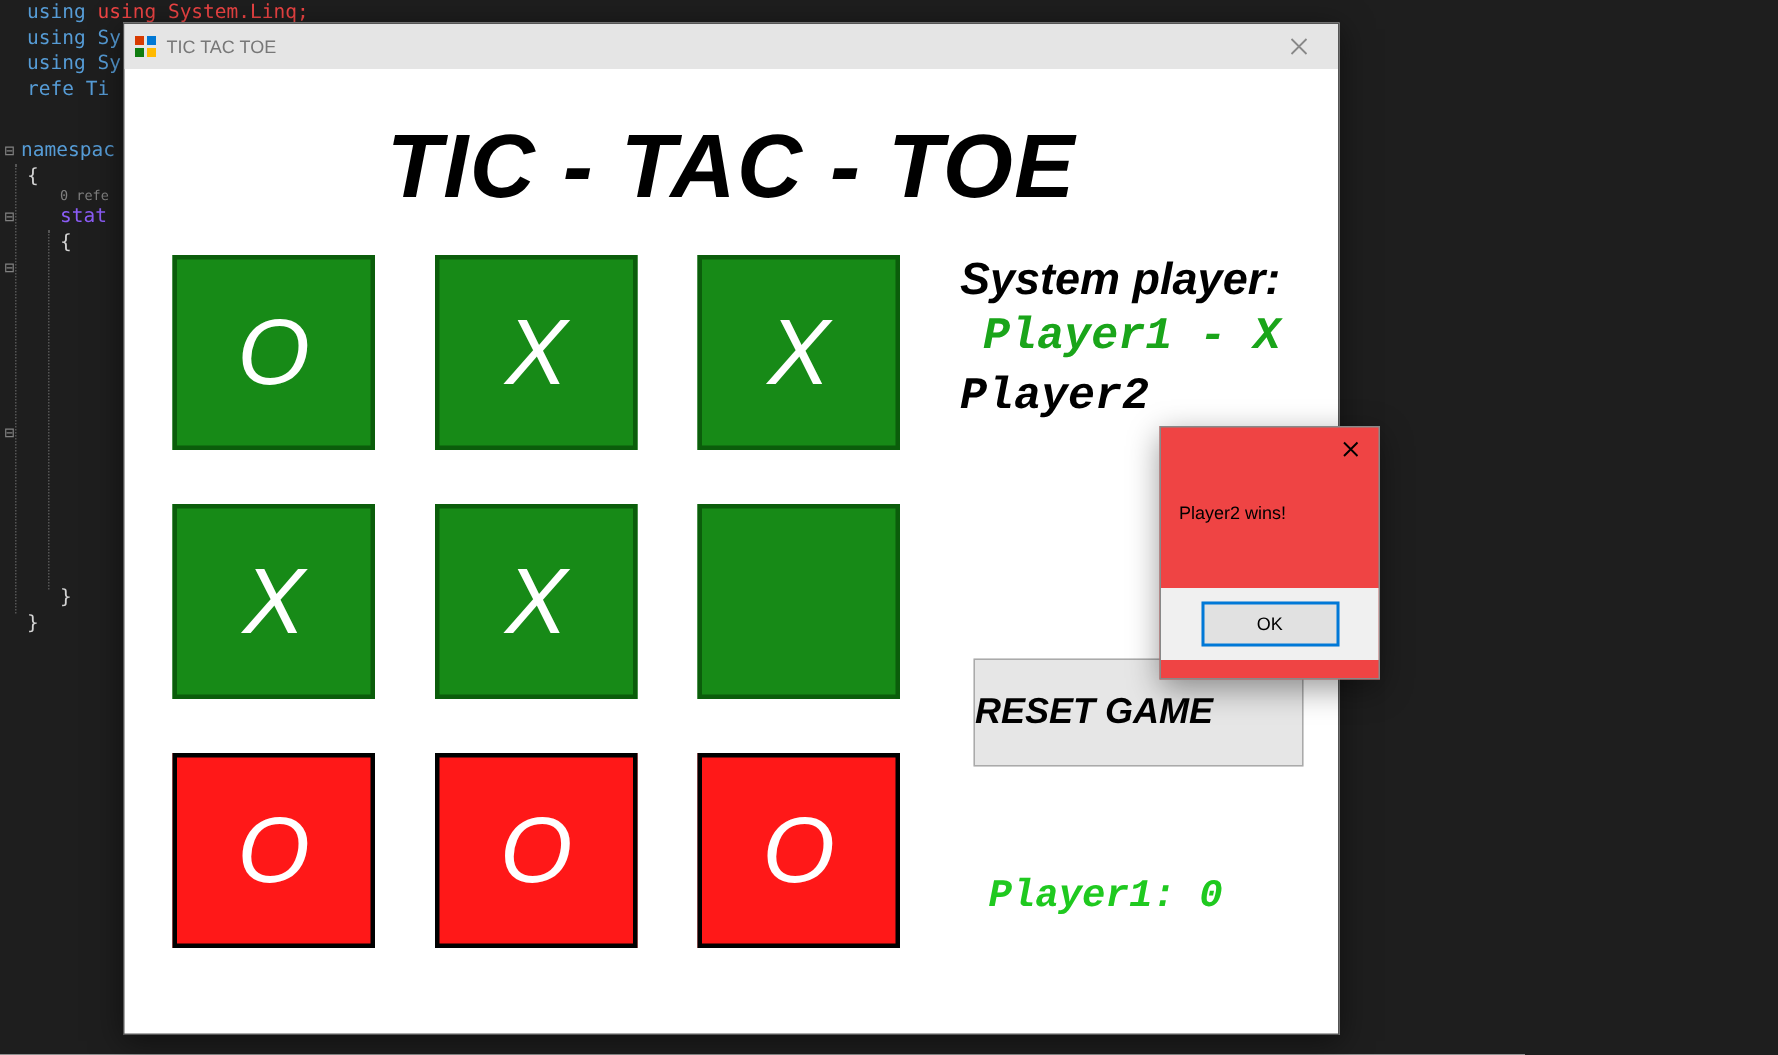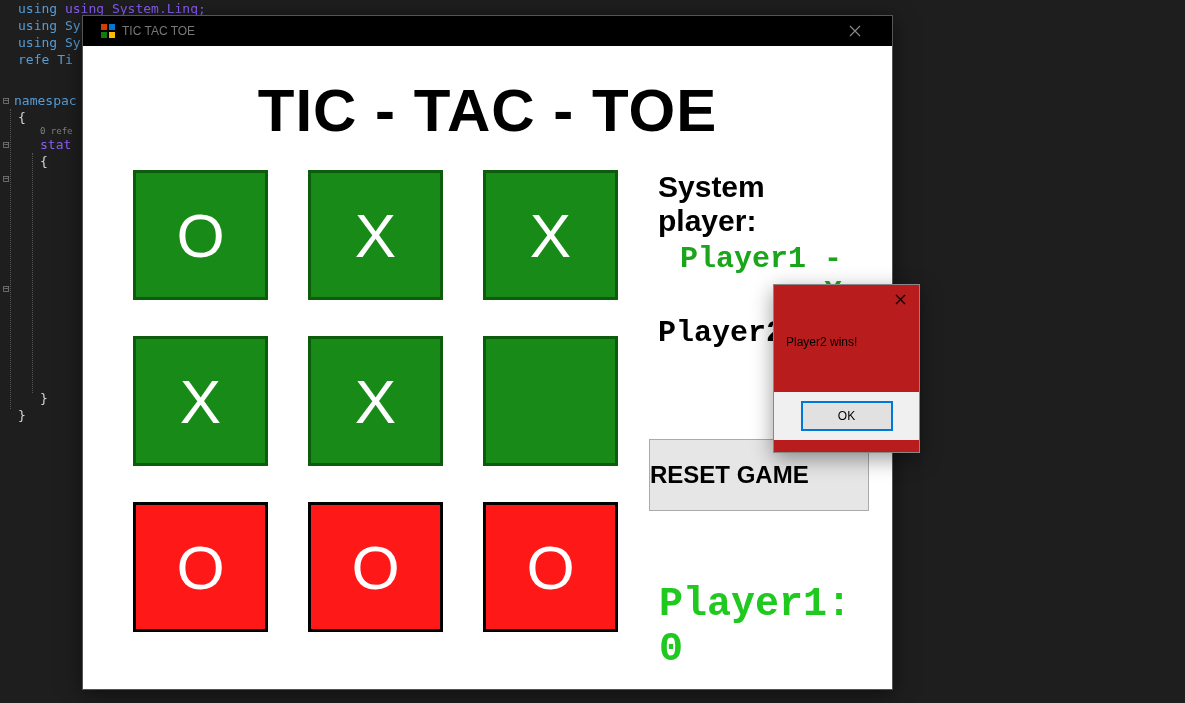--- a/index.html
+++ b/index.html
@@ -40,22 +40,22 @@
     width:809px;
     height:673px;
     background:#fff;
     border:1px solid #555;
     box-shadow:0 4px 20px rgba(0,0,0,0.5);
   }
   .title-bar{
     height:30px;
     display:flex;
     align-items:center;
-    padding:0 17px;
-    background:#000000;
+    padding:0 6px;
+    background:#e5e5e5;
   }
   .title-bar .app-icon{
     width:16px;height:16px;
     margin-right:6px;
     display:inline-block;
   }
   .title-text{
     color:#777;
     font-size:12px;
   }
@@ -65,21 +65,22 @@
     height:28px;
     display:flex;
     align-items:center;
     justify-content:center;
     color:#666;
     font-size:16px;
   }
 
   .game-area{
     position:relative;
-    padding:0 50px;
+    padding:0 32px;
+    font-style:italic;
   }
   .big-title{
     text-align:center;
     font-family:Arial,sans-serif;
     font-weight:bold;
     font-size:60px;
     margin-top:30px;
     margin-bottom:25px;
     letter-spacing:1px;
   }
@@ -135,31 +136,31 @@
     line-height:70px;
   }
 
   .score-block{
     position:absolute;
     left:576px;
     top:506px;
     font-family:Arial,sans-serif;
   }
   .score-label{font-size:30px;font-weight:bold;margin-bottom:2px;}
-  .score-p1{color:#1fc91f;font-family:Consolas,"Courier New",monospace;font-size:40px;font-weight:bold;}
+  .score-p1{color:#1fc91f;font-family:Consolas,"Courier New",monospace;font-size:26px;font-weight:bold;}
   .score-p2{color:#ff1818;font-family:Consolas,"Courier New",monospace;font-size:30px;font-weight:bold;}
 
   
   .msgbox{
     position:absolute;
     left:773px;
     top:284px;
     width:145px;
     height:167px;
-    background:#b91c1c;
+    background:#ef4444;
     border:1px solid #888;
     box-shadow:0 6px 20px rgba(0,0,0,0.4);
   }
   .msgbox .mb-title{
     height:28px;
     display:flex;
     align-items:center;
     justify-content:flex-end;
     padding:0 6px;
   }
@@ -190,21 +191,21 @@
     font-size:12px;
     display:flex;
     align-items:center;
     justify-content:center;
   }
 </style>
 </head>
 <body>
 
 <div class="code-bg">
-  <div style="position:absolute;left:18px;top:0;"><span class="c" style="color:#569cd6">using</span> <span style="color:#8b5cf6">using System.Linq;</span></div>
+  <div style="position:absolute;left:18px;top:0;"><span class="c" style="color:#569cd6">using</span> <span style="color:#ef4444">using System.Linq;</span></div>
   <div style="position:absolute;left:18px;top:17px;"><span style="color:#569cd6">using Sy</span></div>
   <div style="position:absolute;left:18px;top:34px;"><span style="color:#569cd6">using Sy</span></div>
   <div style="position:absolute;left:18px;top:51px;"><span style="color:#569cd6">refe Ti</span></div>
   <div class="fold" style="top:92px;">⊟</div>
   <div style="position:absolute;left:14px;top:92px;"><span style="color:#569cd6">namespac</span></div>
   <div style="position:absolute;left:18px;top:109px;" class="c">{</div>
   <div style="position:absolute;left:40px;top:123px;" class="gr">0 refe</div>
   <div class="fold" style="top:136px;">⊟</div>
   <div style="position:absolute;left:40px;top:136px;"><span style="color:#8b5cf6">stat</span></div>
   <div style="position:absolute;left:40px;top:153px;" class="c">{</div>

